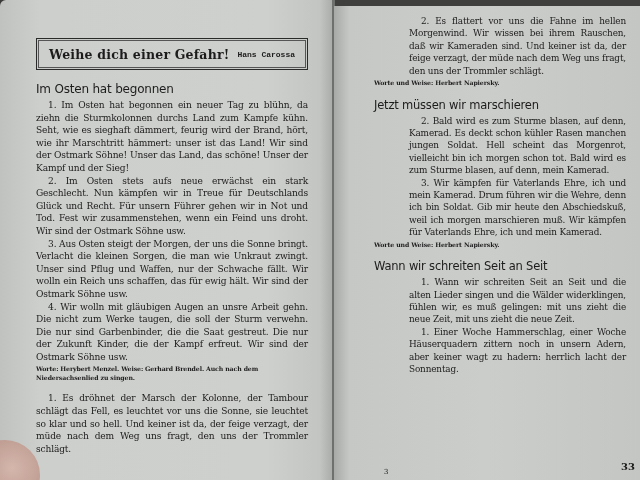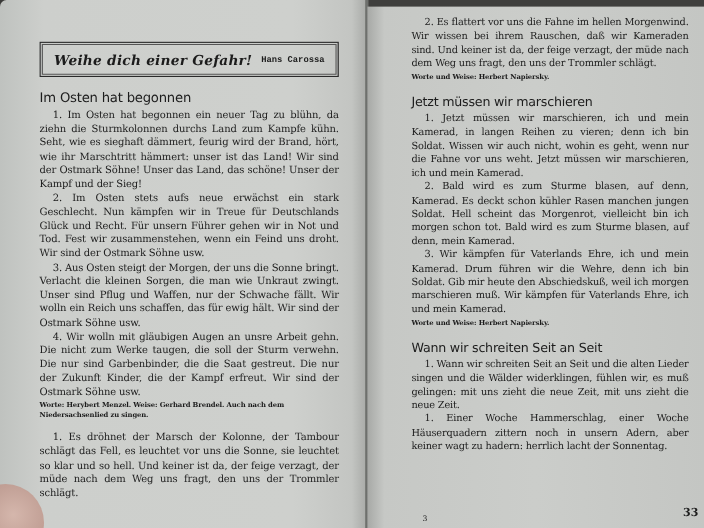--- a/index.html
+++ b/index.html
@@ -47,40 +47,40 @@
     .right .content { left: 40px; top: 9px; width: 252px; }
 
     .motto {
       border: 1.5px solid #2a2a2a;
       height: 30px;
       display: flex; align-items: center; justify-content: space-between;
       padding: 0 12px;
       margin-bottom: 12px;
       box-shadow: inset 0 0 0 1px #c9cbc8, inset 0 0 0 2px #555;
     }
-    .motto-text { font-size: 12.5px; font-weight: bold; letter-spacing: .2px; font-style: italic; }
+    .motto-text { font-size: 12.5px; font-weight: bold; letter-spacing: .2px; }
     .motto-author { font-size: 8px; font-weight: bold; font-family: Liberation Mono, monospace; }
 
     .song-title {
       font-family: "DejaVu Sans", sans-serif;
       font-weight: normal;
       font-size: 12px;
       margin: 6px 0 3px 0;
       letter-spacing: -.2px;
     }
     .right .song-title { font-size: 11.5px; }
     .verse {
       font-size: 9.1px;
       line-height: 12.6px;
       text-align: justify;
       text-indent: 12px;
       margin: 0;
       letter-spacing: -.15px;
     }
-    .right .verse { font-size: 8.9px; line-height: 12.4px; }
+    .right .verse { font-size: 8.9px; line-height: 12.4px; margin-left: 35px; }
     .credit {
       font-size: 6.2px;
       line-height: 8.5px;
       margin: 2px 0 10px 0;
       font-weight: bold;
       letter-spacing: -.1px;
     }
     .right .credit { margin: 2px 0 10px 0; }
 
     .page-num {
@@ -115,21 +115,20 @@
   </div>
 
   <div class="gutter"></div>
 
   <div class="page right">
     <div class="content">
       <p class="verse">2. Es flattert vor uns die Fahne im hellen Morgenwind. Wir wissen bei ihrem Rauschen, daß wir Kameraden sind. Und keiner ist da, der feige verzagt, der müde nach dem Weg uns fragt, den uns der Trommler schlägt.</p>
       <div class="credit">Worte und Weise: Herbert Napiersky.</div>
 
       <div class="song-title">Jetzt müssen wir marschieren</div>
-      <p class="verse">1. Jetzt müssen wir marschieren, ich und mein Kamerad, in langen Reihen zu vieren; denn ich bin Soldat. Wissen wir auch nicht, wohin es geht, wenn nur die Fahne vor uns weht. Jetzt müssen wir marschieren, ich und mein Kamerad.</p>
       <p class="verse">2. Bald wird es zum Sturme blasen, auf denn, Kamerad. Es deckt schon kühler Rasen manchen jungen Soldat. Hell scheint das Morgenrot, vielleicht bin ich morgen schon tot. Bald wird es zum Sturme blasen, auf denn, mein Kamerad.</p>
       <p class="verse">3. Wir kämpfen für Vaterlands Ehre, ich und mein Kamerad. Drum führen wir die Wehre, denn ich bin Soldat. Gib mir heute den Abschiedskuß, weil ich morgen marschieren muß. Wir kämpfen für Vaterlands Ehre, ich und mein Kamerad.</p>
       <div class="credit">Worte und Weise: Herbert Napiersky.</div>
 
       <div class="song-title">Wann wir schreiten Seit an Seit</div>
       <p class="verse">1. Wann wir schreiten Seit an Seit und die alten Lieder singen und die Wälder widerklingen, fühlen wir, es muß gelingen: mit uns zieht die neue Zeit, mit uns zieht die neue Zeit.</p>
       <p class="verse">1. Einer Woche Hammerschlag, einer Woche Häuserquadern zittern noch in unsern Adern, aber keiner wagt zu hadern: herrlich lacht der Sonnentag.</p>
     </div>
     <span class="page-num pn-small">3</span>
     <span class="page-num pn-main">33</span>

